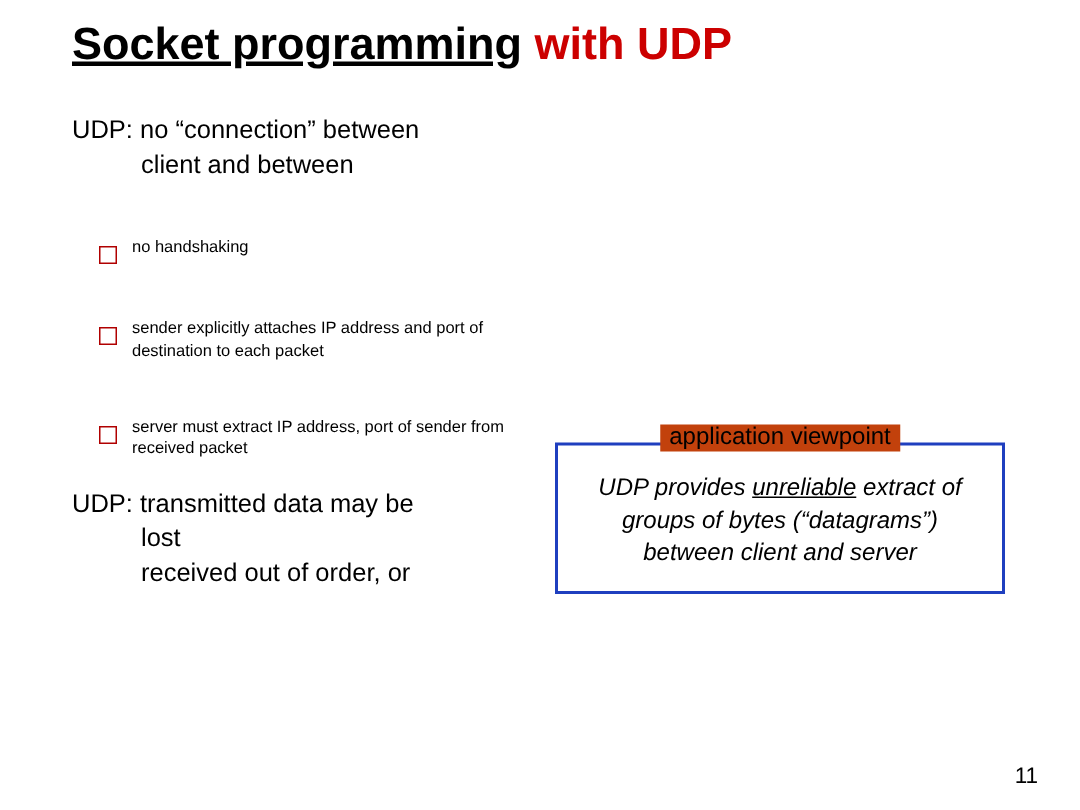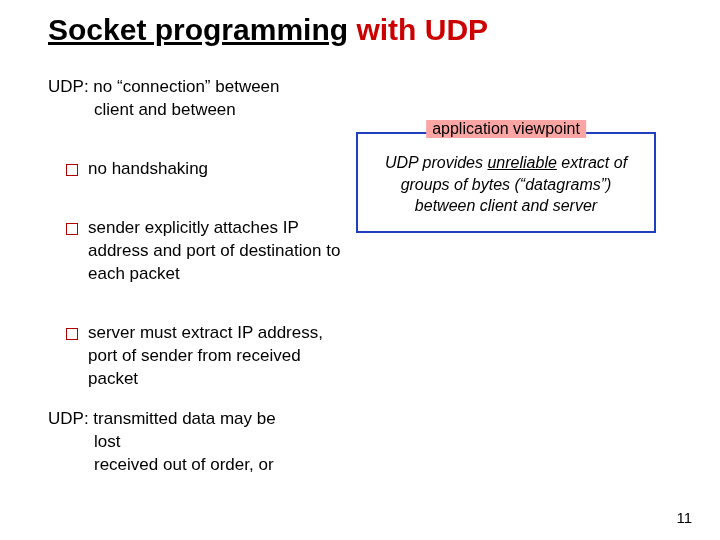--- a/index.html
+++ b/index.html
@@ -17,43 +17,43 @@
   .title {
     font-size: 30px;
     font-weight: bold;
     line-height: 1.2;
     margin-bottom: 28px;
   }
   .title .ul { text-decoration: underline; }
   .title .red { color: #cc0000; }
   .columns {
     display: flex;
-    gap: 8px;
-    align-items: flex-start;
+    gap: 22px;
+    align-items: flex-end;
   }
   .col-left {
     width: 300px;
     flex-shrink: 0;
   }
   .col-right {
     flex: 1;
     padding-top: 56px;
   }
   .heading {
     font-size: 17px;
     font-weight: normal;
     line-height: 1.35;
     margin-bottom: 2px;
     padding-left: 0;
   }
   .heading .indent { display: block; padding-left: 46px; }
   .bullet-line {
     display: flex;
     align-items: flex-start;
-    font-size: 17px;
+    font-size: 11px;
     line-height: 1.35;
     padding-left: 18px;
     margin-bottom: 2px;
     margin-top: 36px;
   }
   .bullet-marker {
     width: 12px;
     height: 12px;
     flex-shrink: 0;
     margin-right: 10px;
@@ -71,21 +71,21 @@
     padding: 18px 12px 14px 12px;
     font-size: 16px;
     line-height: 1.35;
     text-align: center;
   }
   .box-legend {
     position: absolute;
     top: -12px;
     left: 50%;
     transform: translateX(-50%);
-    background: #fca5a5;
+    background: #c2410c;
     padding: 0 6px;
     font-size: 16px;
     white-space: nowrap;
   }
   .uline { text-decoration: underline; }
   .italic { font-style: italic; }
   .page-num {
     position: absolute;
     right: 28px;
     bottom: 14px;

